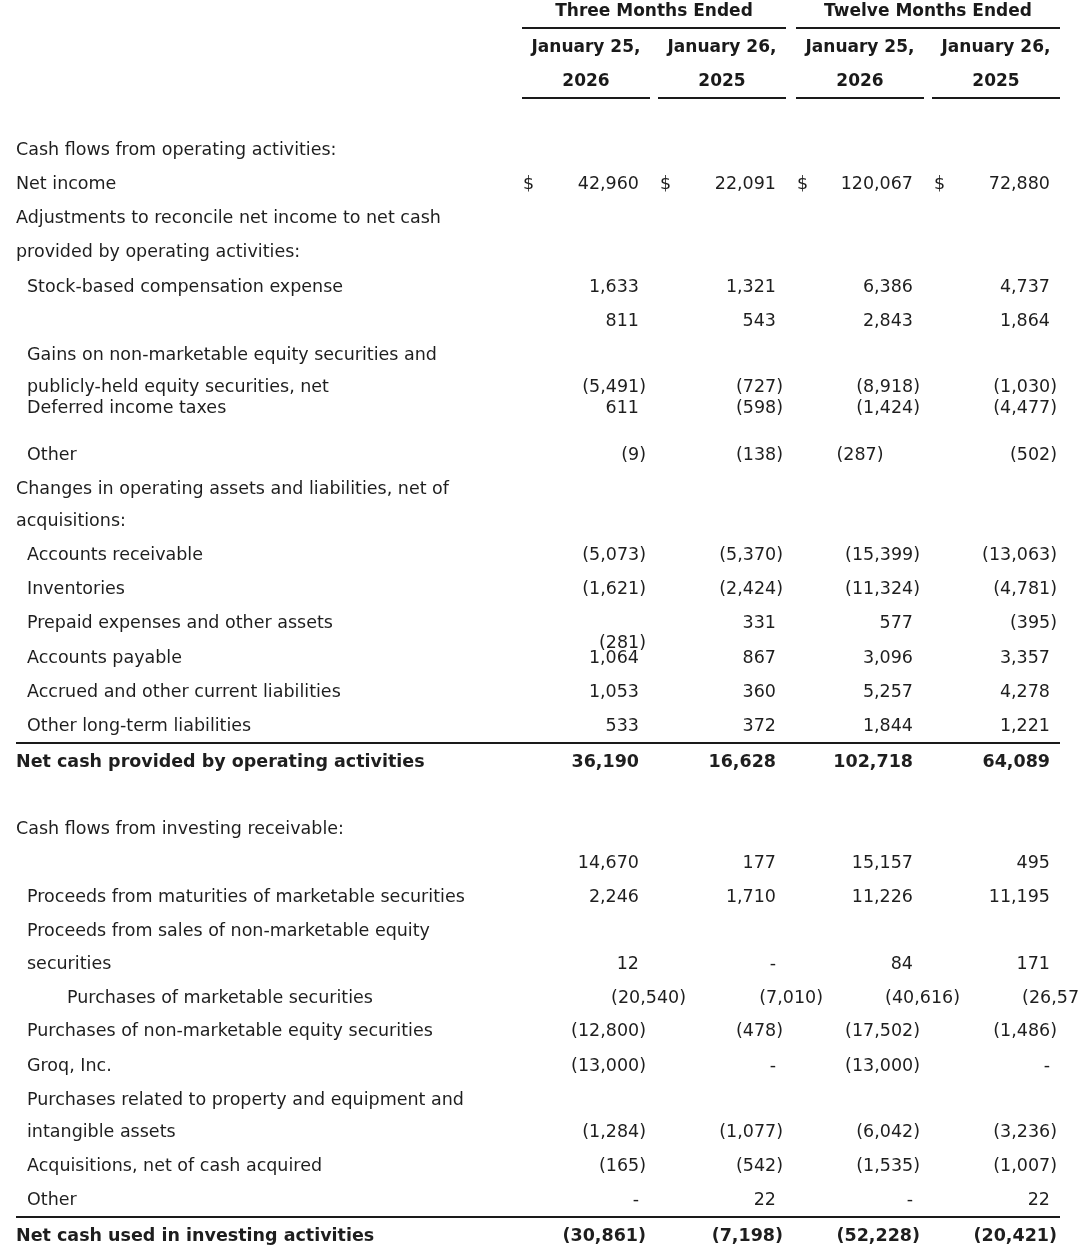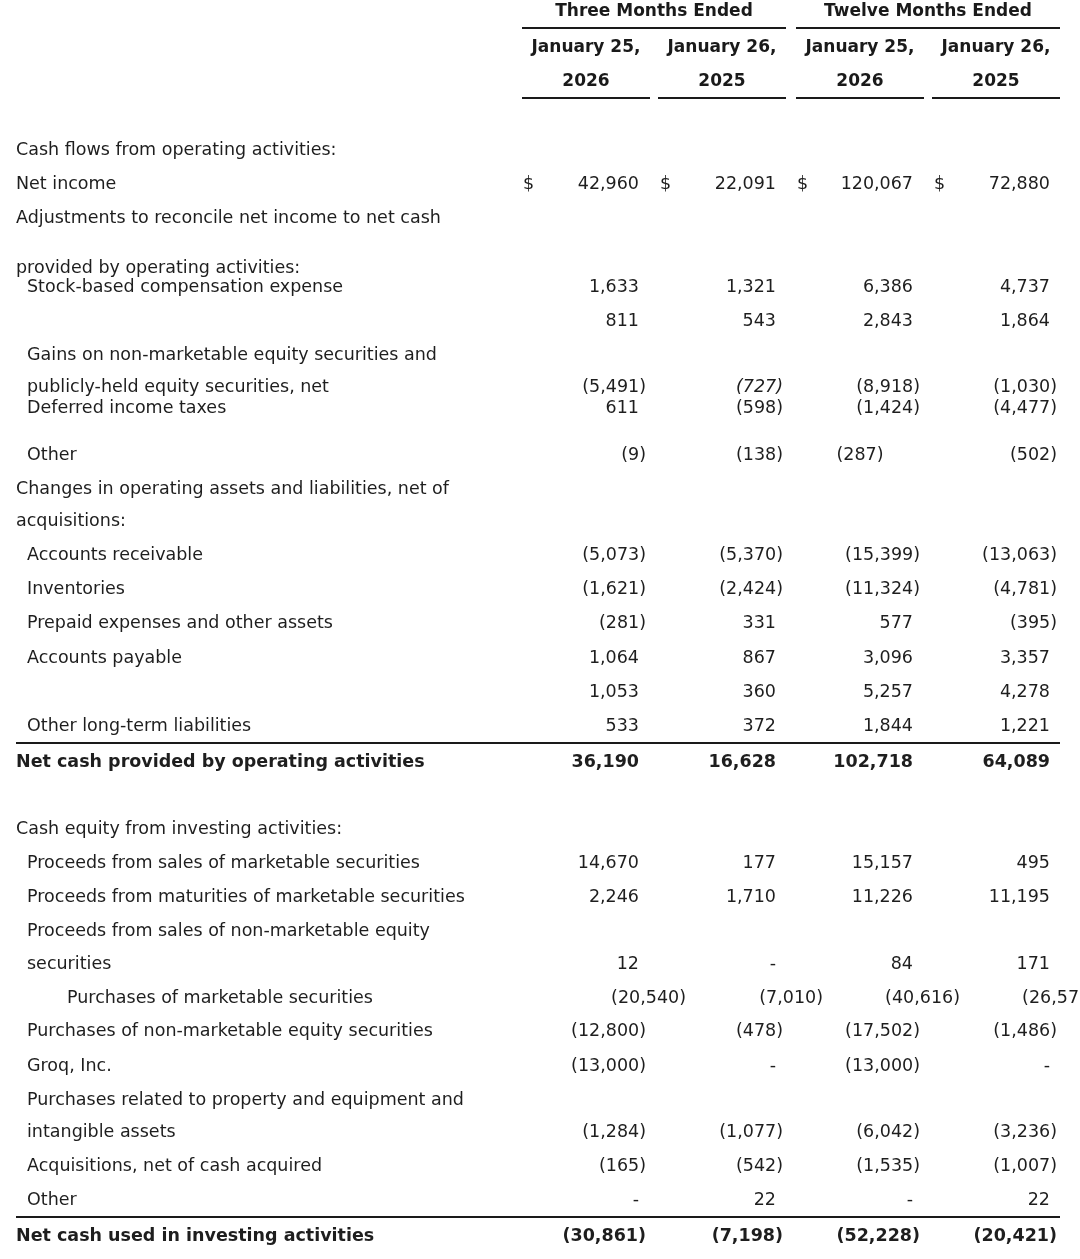--- a/index.html
+++ b/index.html
@@ -51,21 +51,21 @@
       <span class="cur cur2">$</span>
       <span class="cur cur3">$</span>
       <span class="num" style="left: 519px;">42,960</span>
       <span class="num" style="left: 656px;">22,091</span>
       <span class="num" style="left: 793px;">120,067</span>
       <span class="num" style="left: 930px;">72,880</span>
     </div>
     <div class="row" style="top: 200px;">
       <span class="lbl l0">Adjustments to reconcile net income to net cash</span>
     </div>
-    <div class="row" style="top: 250px;">
+    <div class="row" style="top: 234px;">
       <span class="lbl l0">provided by operating activities:</span>
     </div>
     <div class="row" style="top: 269px;">
       <span class="lbl l1">Stock-based compensation expense</span>
       <span class="num" style="left: 519px;">1,633</span>
       <span class="num" style="left: 656px;">1,321</span>
       <span class="num" style="left: 793px;">6,386</span>
       <span class="num" style="left: 930px;">4,737</span>
     </div>
     <div class="row" style="top: 303px;">
@@ -73,21 +73,21 @@
       <span class="num" style="left: 656px;">543</span>
       <span class="num" style="left: 793px;">2,843</span>
       <span class="num" style="left: 930px;">1,864</span>
     </div>
     <div class="row" style="top: 337px;">
       <span class="lbl l1">Gains on non-marketable equity securities and</span>
     </div>
     <div class="row" style="top: 369px;">
       <span class="lbl l1">publicly-held equity securities, net</span>
       <span class="num" style="left: 526px;">(5,491)</span>
-      <span class="num" style="left: 663px; font-style: italic;">(727)</span>
+      <span class="num" style="left: 663px;">(727)</span>
       <span class="num" style="left: 800px;">(8,918)</span>
       <span class="num" style="left: 937px;">(1,030)</span>
     </div>
     <div class="row" style="top: 390px;">
       <span class="lbl l1">Deferred income taxes</span>
       <span class="num" style="left: 519px;">611</span>
       <span class="num" style="left: 663px;">(598)</span>
       <span class="num" style="left: 800px;">(1,424)</span>
       <span class="num" style="left: 937px;">(4,477)</span>
     </div>
@@ -113,33 +113,34 @@
     </div>
     <div class="row" style="top: 571px;">
       <span class="lbl l1">Inventories</span>
       <span class="num" style="left: 526px;">(1,621)</span>
       <span class="num" style="left: 663px;">(2,424)</span>
       <span class="num" style="left: 800px;">(11,324)</span>
       <span class="num" style="left: 937px;">(4,781)</span>
     </div>
     <div class="row" style="top: 605px;">
       <span class="lbl l1">Prepaid expenses and other assets</span>
-      <span class="num" style="left: 526px;">(281)</span>
+      <span class="num" style="left: 526px; margin-top: 20px;">(281)</span>
       <span class="num" style="left: 656px;">331</span>
       <span class="num" style="left: 793px;">577</span>
       <span class="num" style="left: 937px;">(395)</span>
     </div>
     <div class="row" style="top: 640px;">
       <span class="lbl l1">Accounts payable</span>
       <span class="num" style="left: 519px;">1,064</span>
       <span class="num" style="left: 656px;">867</span>
       <span class="num" style="left: 793px;">3,096</span>
       <span class="num" style="left: 930px;">3,357</span>
     </div>
     <div class="row" style="top: 674px;">
+      <span class="lbl l1">Accrued and other current liabilities</span>
       <span class="num" style="left: 519px;">1,053</span>
       <span class="num" style="left: 656px;">360</span>
       <span class="num" style="left: 793px;">5,257</span>
       <span class="num" style="left: 930px;">4,278</span>
     </div>
     <div class="row" style="top: 708px;">
       <span class="lbl l1">Other long-term liabilities</span>
       <span class="num" style="left: 519px;">533</span>
       <span class="num" style="left: 656px;">372</span>
       <span class="num" style="left: 793px;">1,844</span>
@@ -147,24 +148,23 @@
     </div>
     <div class="row" style="top: 744px;">
       <span class="lbl l0 bold">Net cash provided by operating activities</span>
       <span class="num bold" style="left: 519px;">36,190</span>
       <span class="num bold" style="left: 656px;">16,628</span>
       <span class="num bold" style="left: 793px;">102,718</span>
       <span class="num bold" style="left: 930px;">64,089</span>
     </div>
     <div class="rule" style="left: 16px; width: 1044px; top: 742px;"></div>
     <div class="row" style="top: 811px;">
-      <span class="lbl l0">Cash equity from investing activities:</span>
+      <span class="lbl l0">Cash flows from investing receivable:</span>
     </div>
     <div class="row" style="top: 845px;">
-      <span class="lbl l1">Proceeds from sales of marketable securities</span>
       <span class="num" style="left: 519px;">14,670</span>
       <span class="num" style="left: 656px;">177</span>
       <span class="num" style="left: 793px;">15,157</span>
       <span class="num" style="left: 930px;">495</span>
     </div>
     <div class="row" style="top: 879px;">
       <span class="lbl l1">Proceeds from maturities of marketable securities</span>
       <span class="num" style="left: 519px;">2,246</span>
       <span class="num" style="left: 656px;">1,710</span>
       <span class="num" style="left: 793px;">11,226</span>

